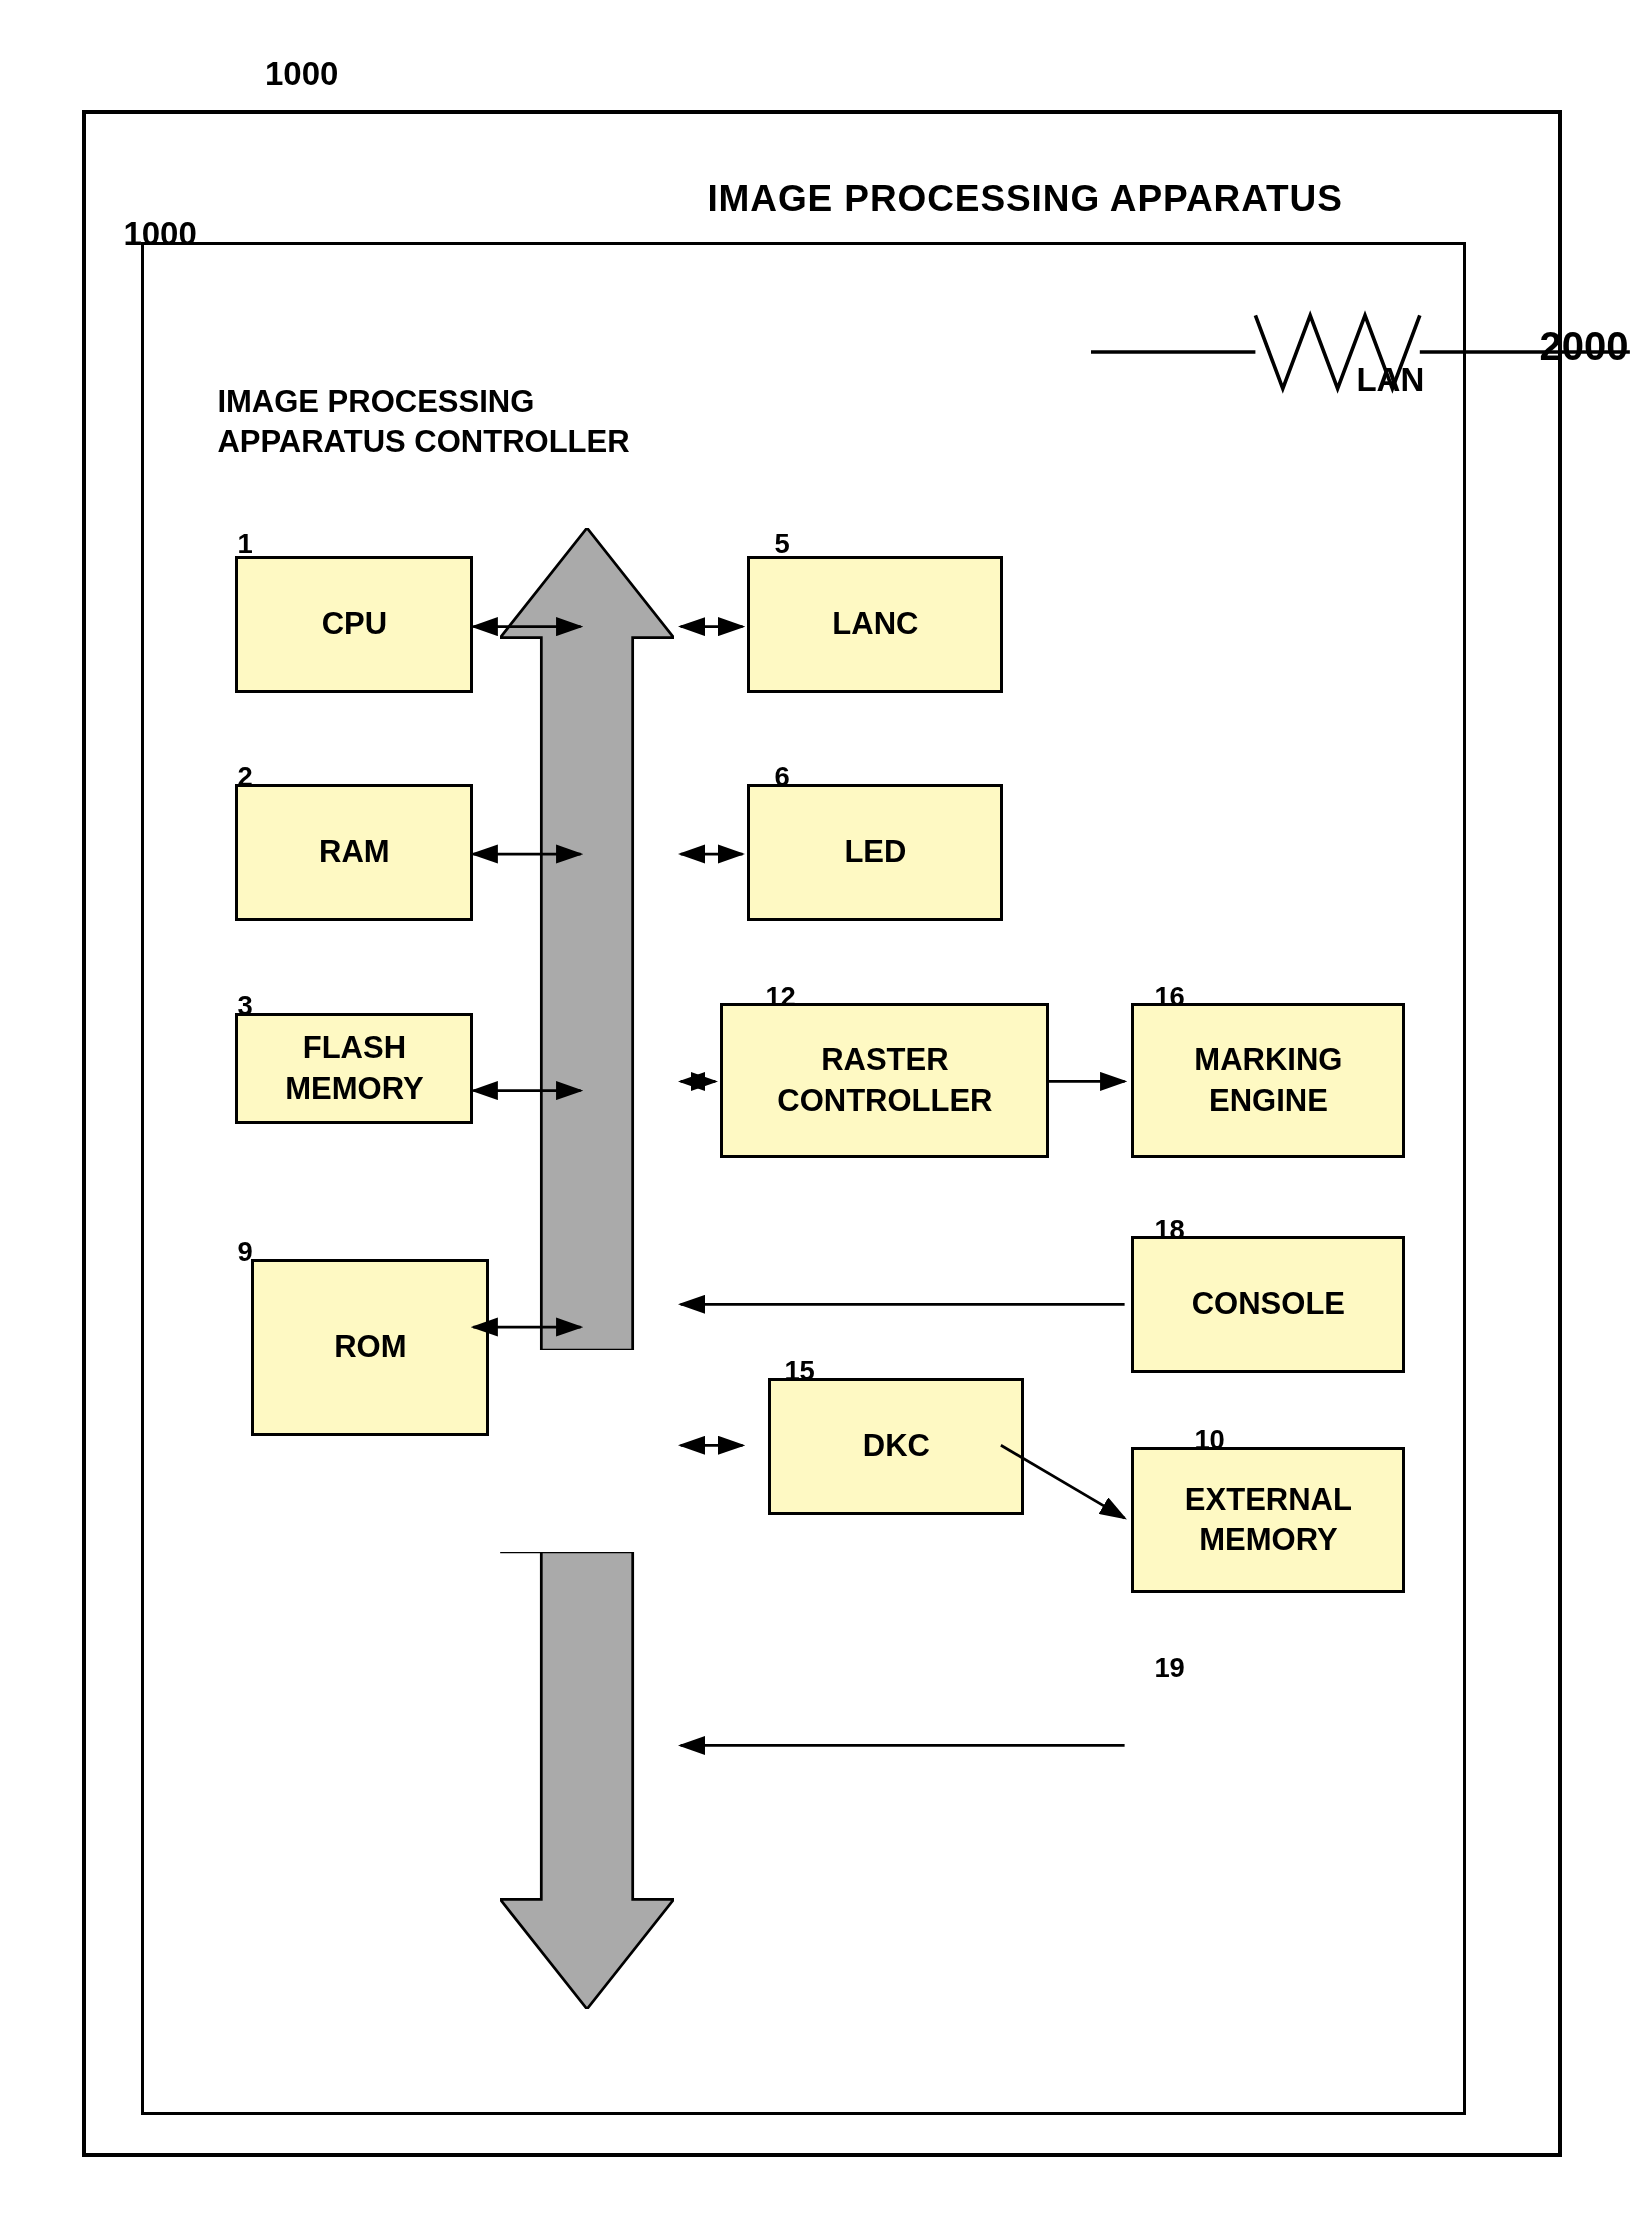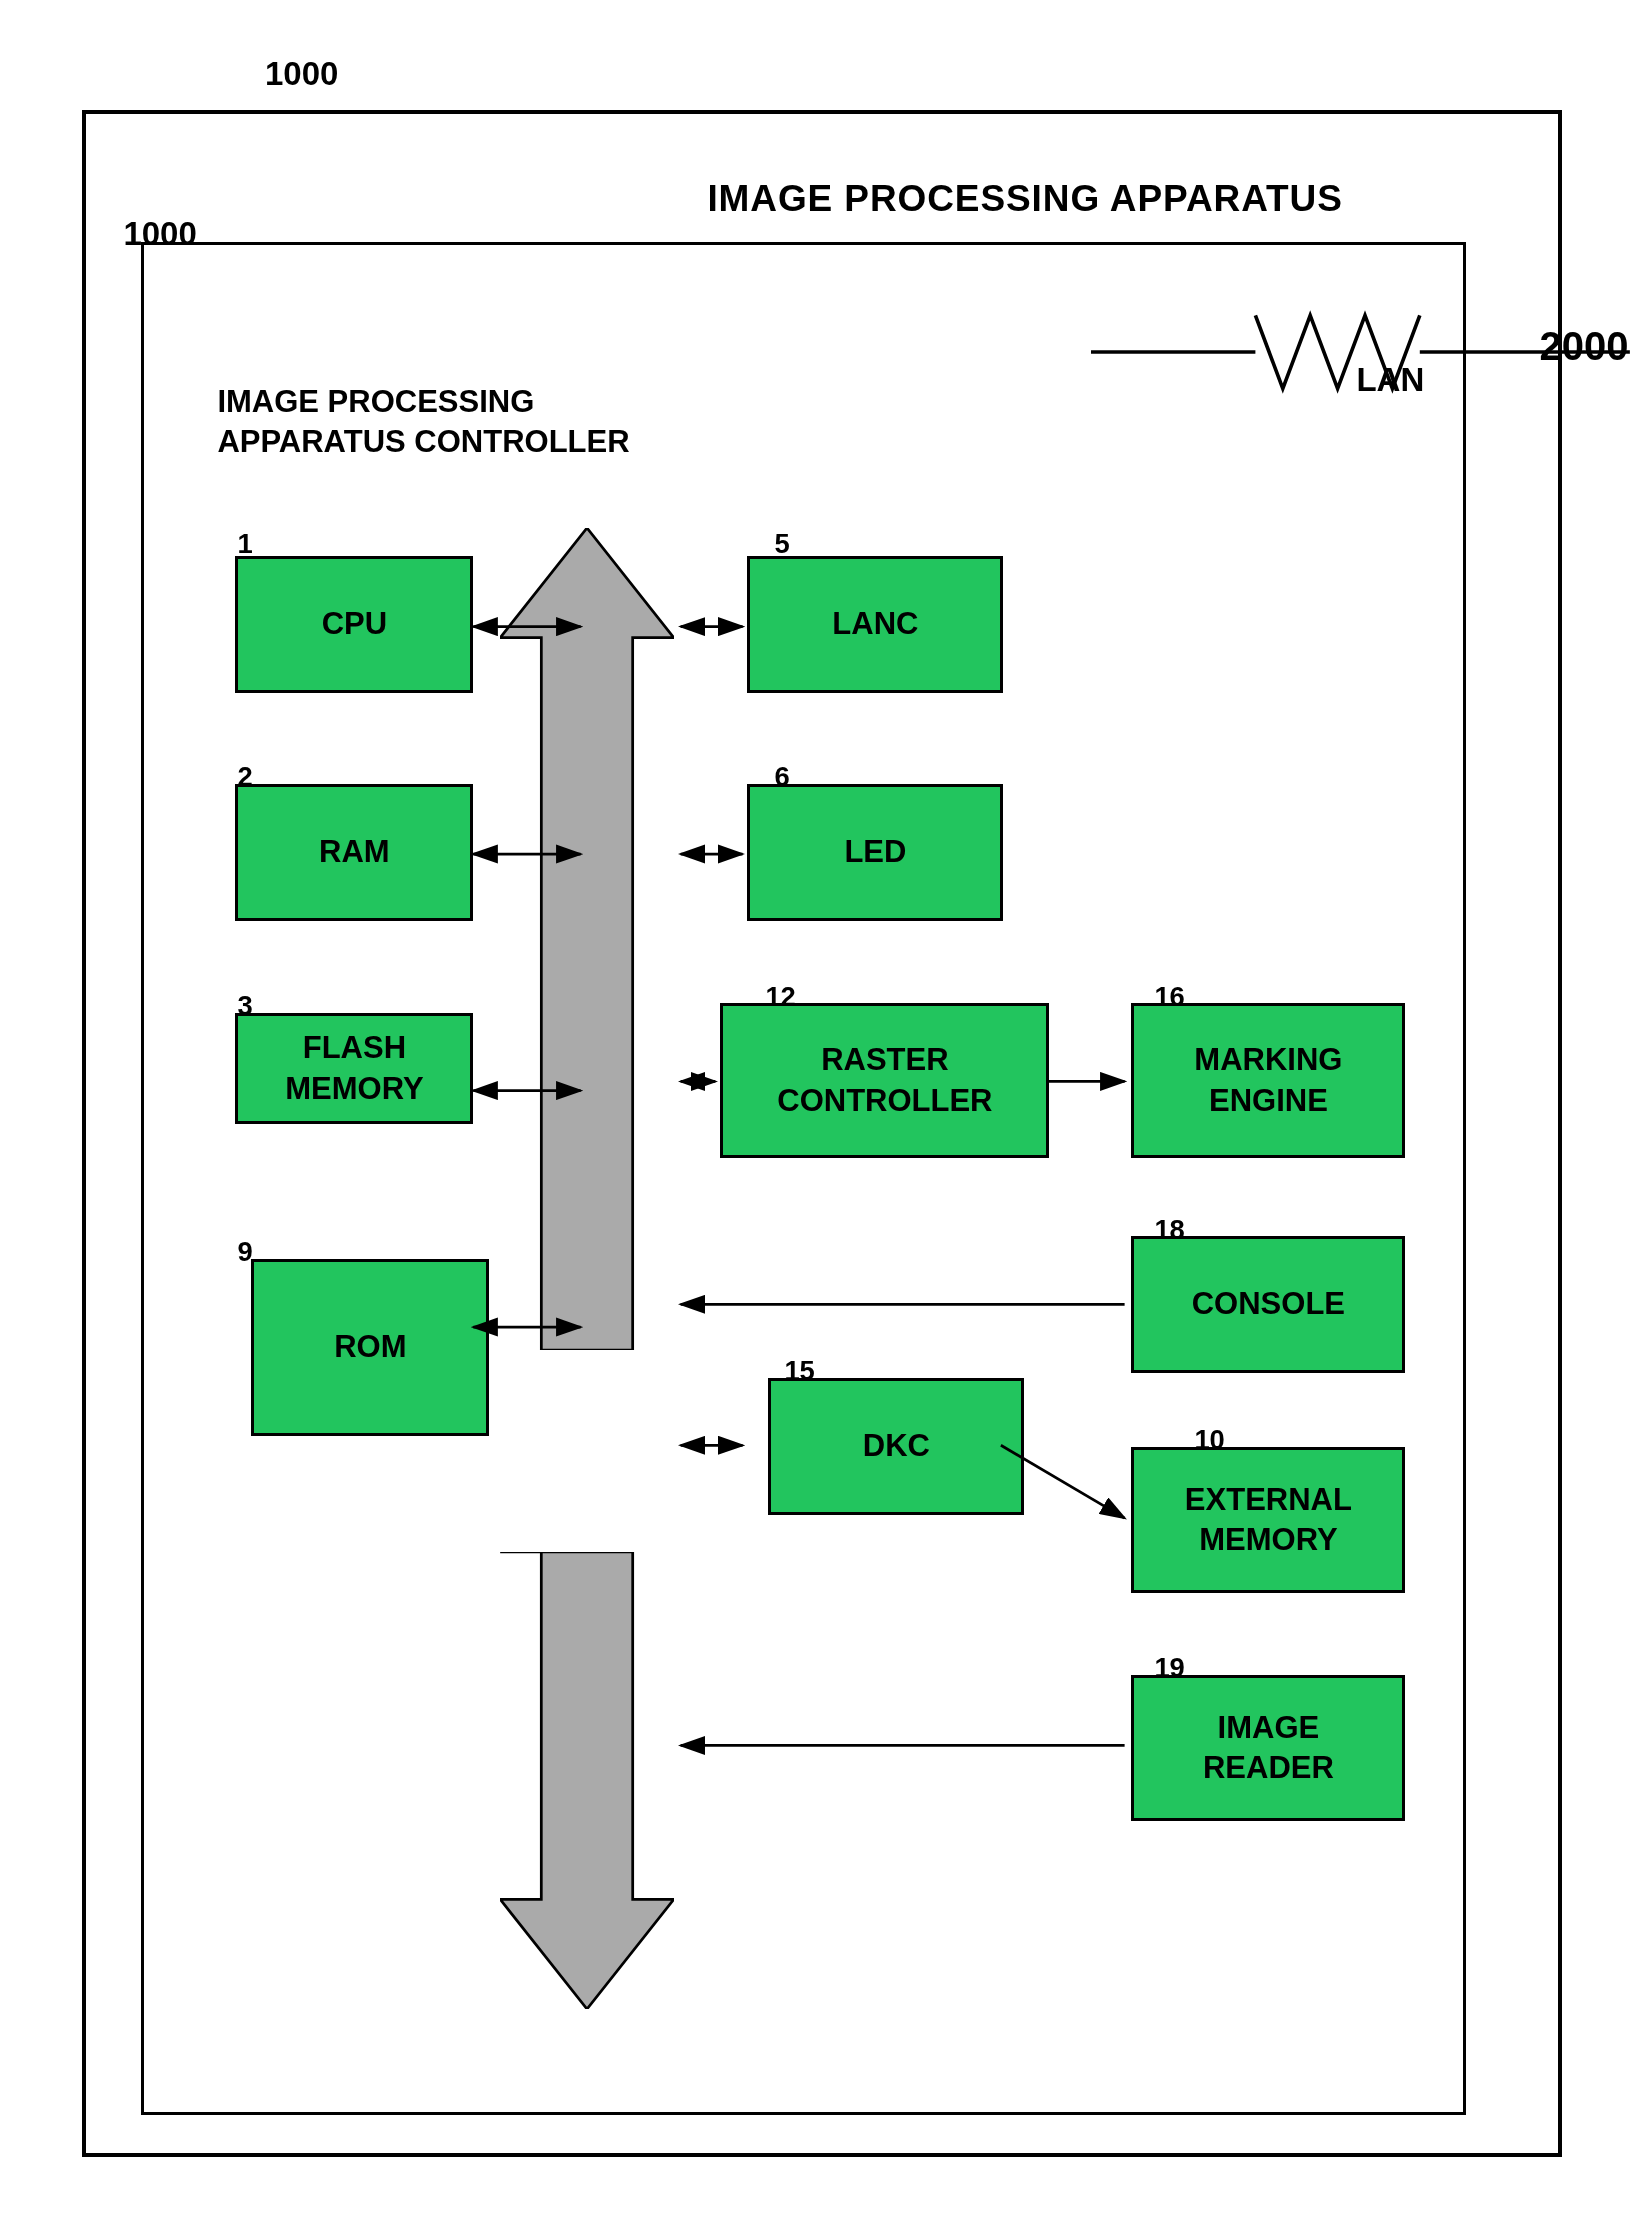--- a/index.html
+++ b/index.html
@@ -100,21 +100,21 @@
       left: 73px;
       font-size: 31px;
       font-weight: bold;
       line-height: 1.3;
     }
 
     
     .comp-box {
       position: absolute;
       border: 3.7px solid #000;
-      background: #22c55e;
+      background: #fef9c3;
       display: flex;
       align-items: center;
       justify-content: center;
       text-align: center;
       font-size: 31px;
       font-weight: bold;
       line-height: 1.3;
     }
 
     
@@ -213,23 +213,20 @@
       <div class="comp-box" style="top:991px; left:987px; width:274px; height:137px;">
         <span>CONSOLE</span>
       </div>
 
       <div class="comp-label" style="top:1179px; left:1050px;">10</div>
       <div class="comp-box" style="top:1202px; left:987px; width:274px; height:146px;">
         <span>EXTERNAL<br>MEMORY</span>
       </div>
 
       <div class="comp-label" style="top:1407px; left:1010px;">19</div>
-      <div class="comp-box" style="top:1430px; left:987px; width:274px; height:146px;">
-        <span>IMAGE<br>READER</span>
-      </div>
 
       <svg style="position:absolute; top:0; left:0; width:100%; height:1873px;" viewBox="0 0 1450 2050">
 
         <defs>
           <marker id="arrow-right" markerWidth="10" markerHeight="7" refX="9" refY="3.5" orient="auto">
             <polygon points="0 0, 10 3.5, 0 7" fill="#000"></polygon>
           </marker>
           <marker id="arrow-left" markerWidth="10" markerHeight="7" refX="1" refY="3.5" orient="auto">
             <polygon points="10 0, 0 3.5, 10 7" fill="#000"></polygon>
           </marker>

